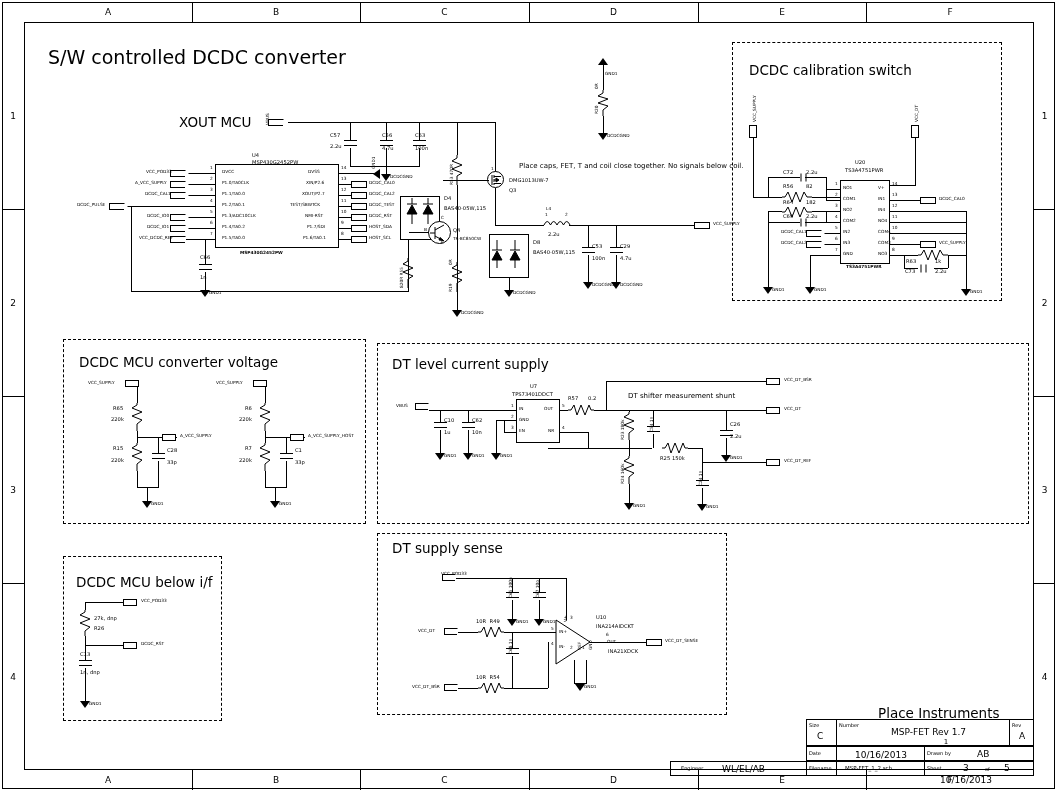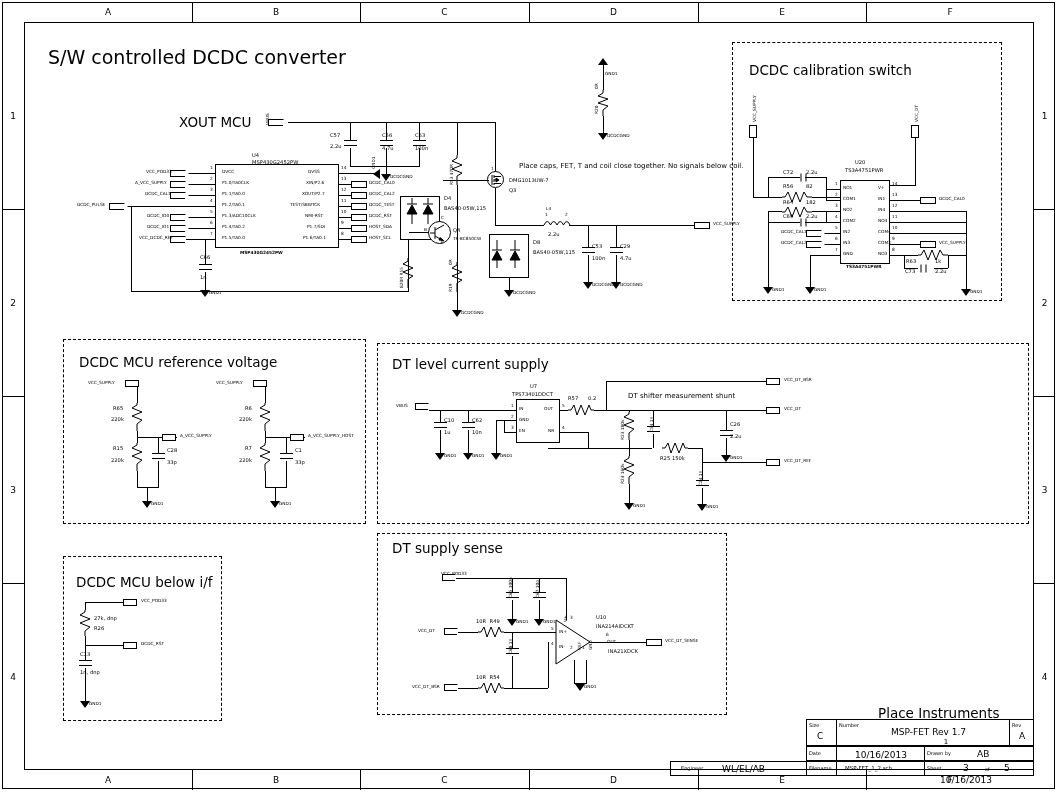--- a/index.html
+++ b/index.html
@@ -529,21 +529,21 @@
   </div>
   <div class="w wv" style="left:768px;top:211px;height:11px;"></div>
   <div class="w wh" style="left:768px;top:222px;width:32px;"></div>
   <div class="w wh" style="left:805px;top:222px;width:21px;"></div>
   <div class="w wv" style="left:826px;top:211px;height:11px;"></div>
   <div class="w wv" style="left:768px;top:222px;height:65px;"></div>
   <div class="gnd" style="left:763px;top:287px;"></div>
   <div class="t t4" style="left:772px;top:288px;">GND1</div>
 
   <div class="abs grp" style="left:63px;top:339px;width:303px;height:185px;"></div>
-  <div class="t t13" style="left:79px;top:356px;">DCDC MCU reference voltage</div>
+  <div class="t t13" style="left:79px;top:356px;">DCDC MCU converter voltage</div>
 
   <div class="t t4" style="left:88px;top:381px;">VCC_SUPPLY</div>
   <div class="port" style="left:125px;top:380px;width:14px;"></div>
   <div class="w wv" style="left:137px;top:387px;height:16px;"></div>
   <svg class="abs" style="left:131px;top:403px;width:12px;height:28px;">
     <polyline class="st" points="6,0 6,2 1,5 11,9 1,13 11,17 6,21 6,28"></polyline>
   </svg>
   <div class="t t5" style="left:113px;top:406px;">R65</div>
   <div class="t t5" style="left:111px;top:417px;">220k</div>
   <div class="w wv" style="left:137px;top:431px;height:12px;"></div>

